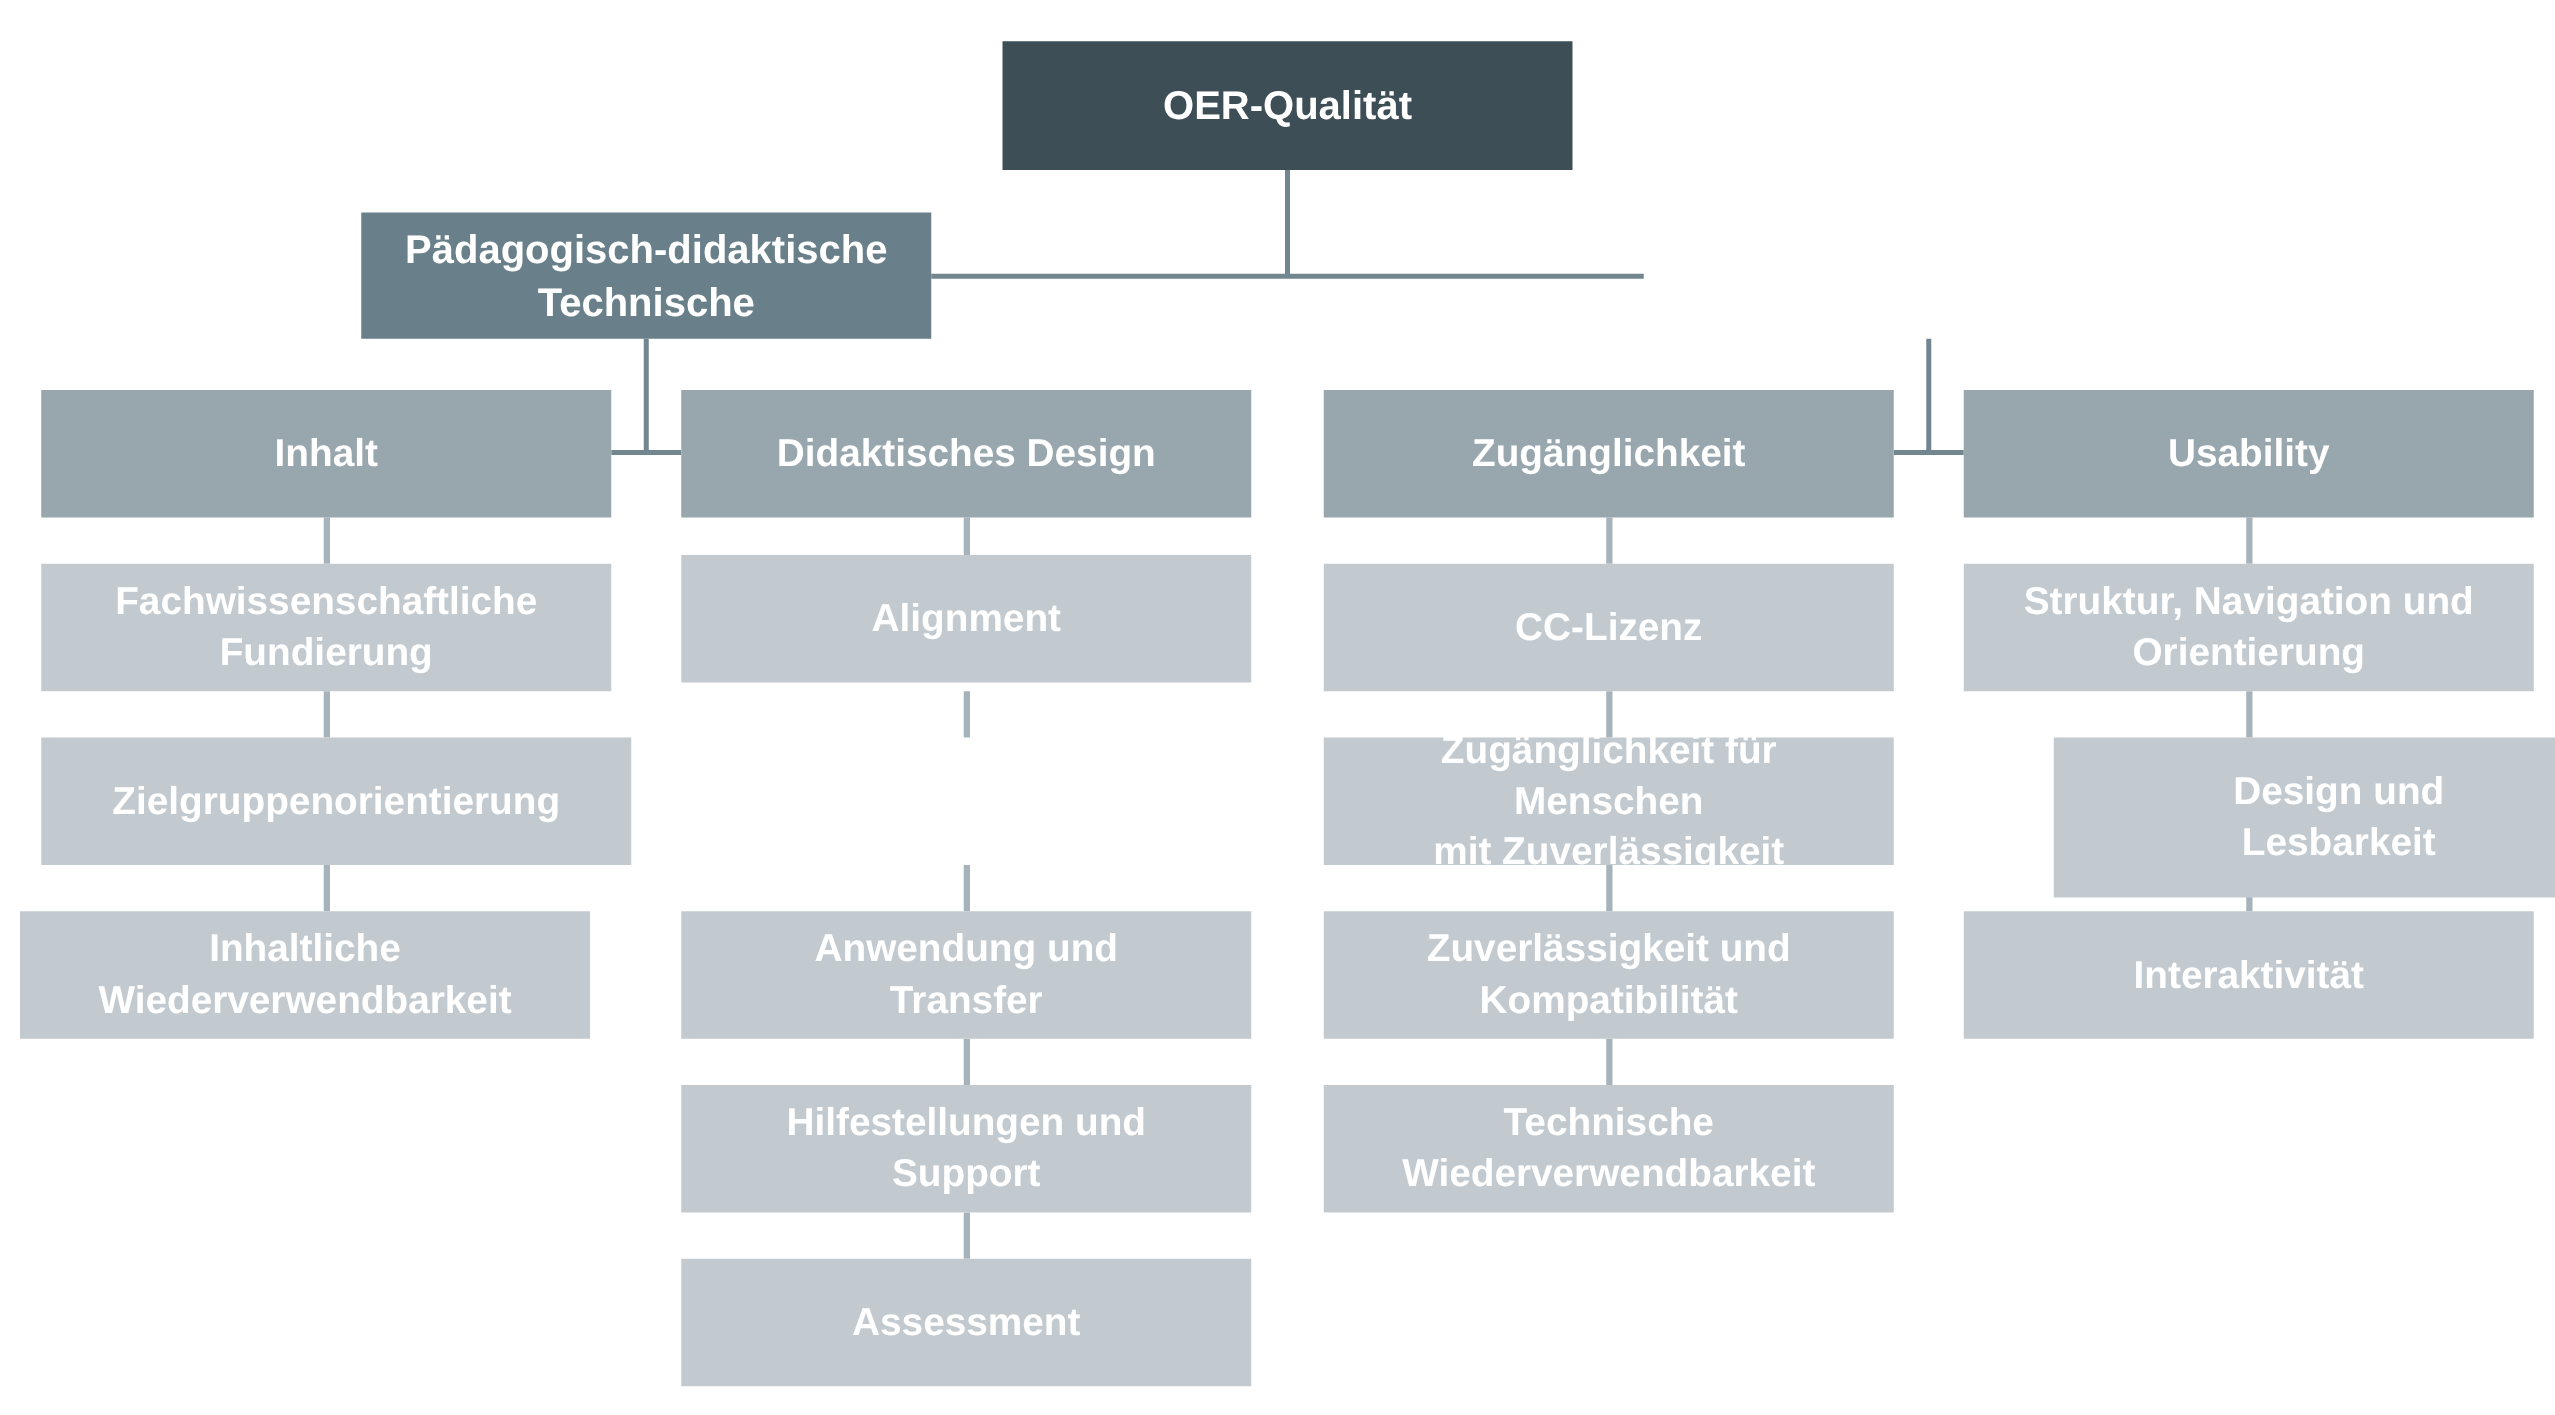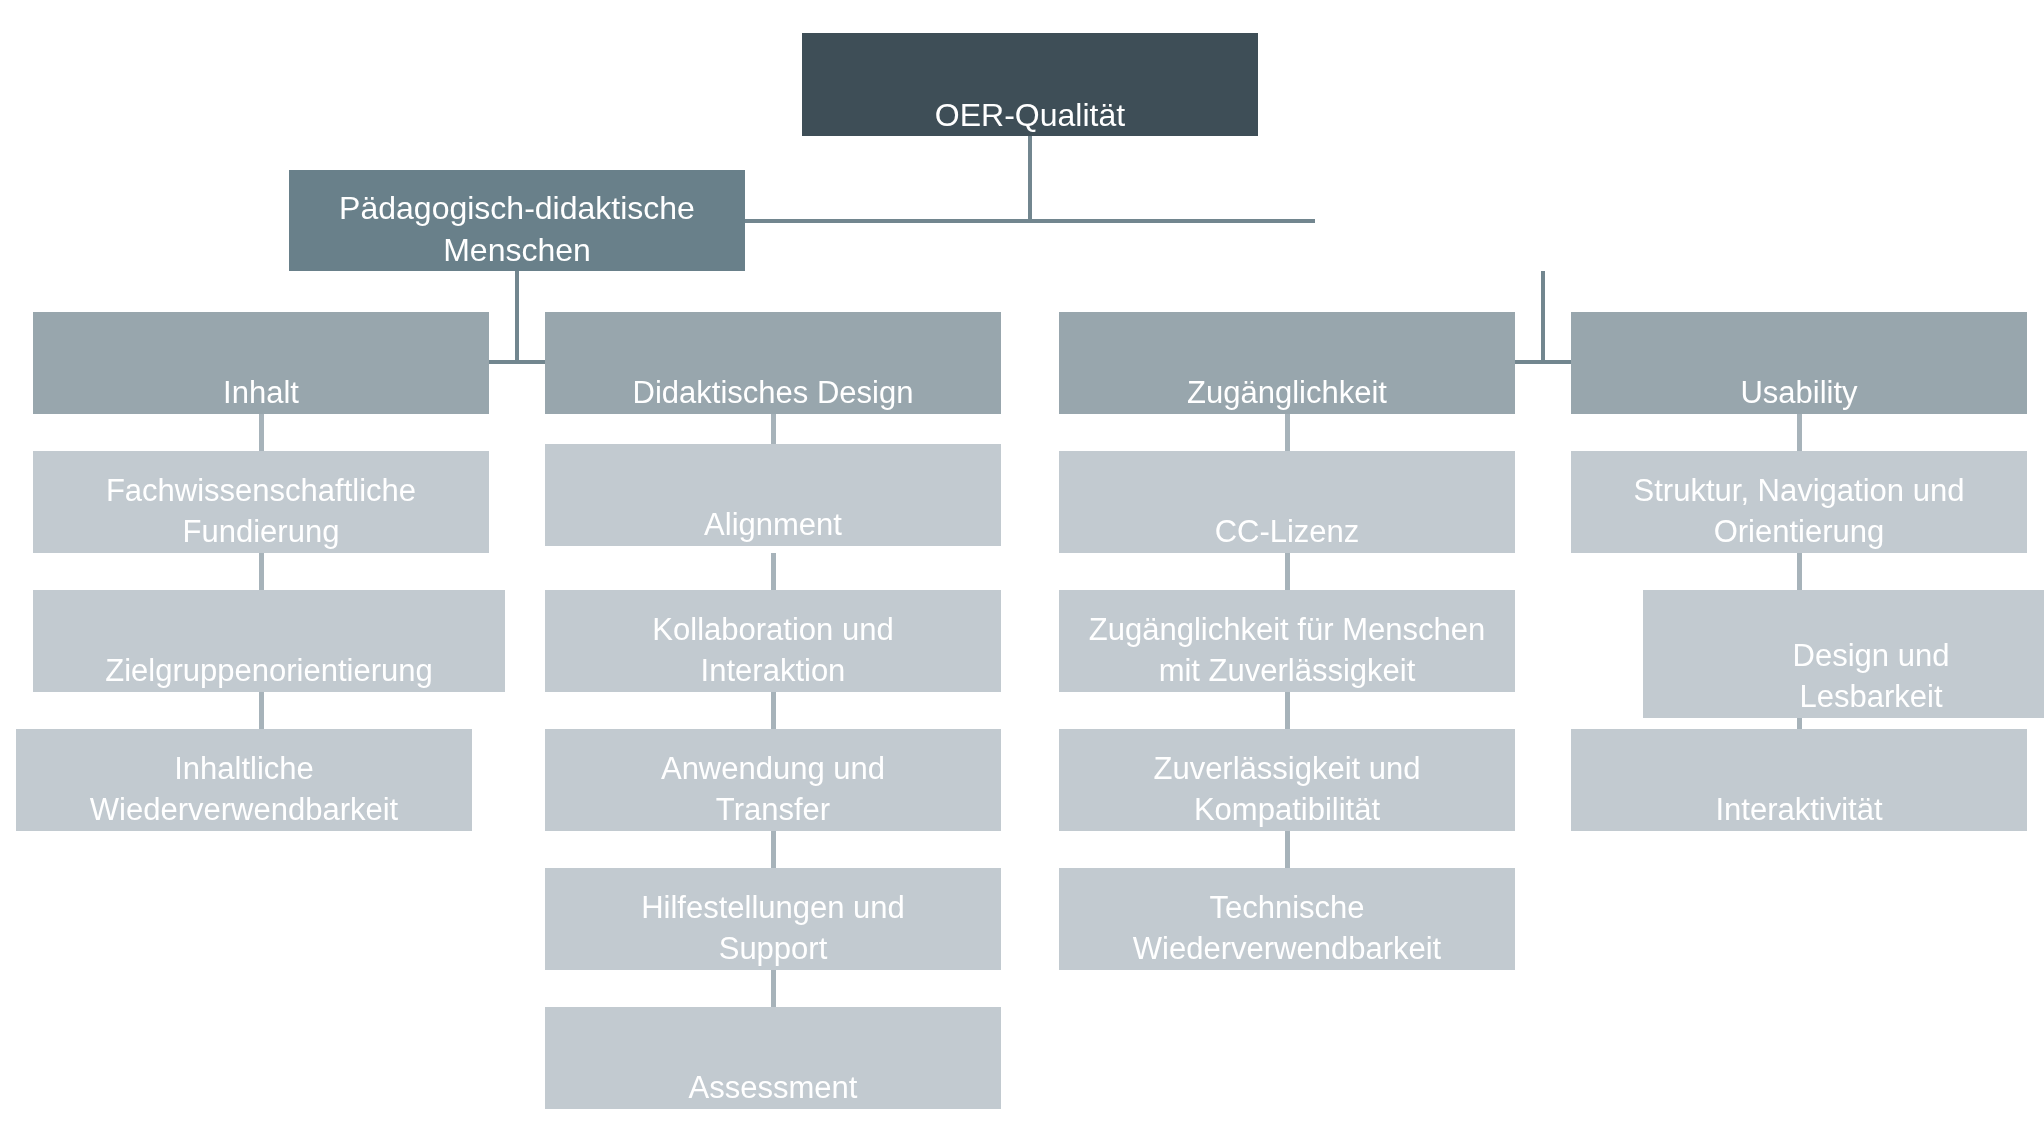--- a/index.html
+++ b/index.html
@@ -3,22 +3,22 @@
 <meta charset="utf-8">
 <style>
   :root{
     --root-bg:#3E4E57; --dimension-bg:#69808A; --category-bg:#98A6AD;
     --item-bg:#C2CAD0; --text:#FFFFFF; --connector-main:#72868F; --connector-item:#A7B3BA;
   }
   html,body{margin:0;padding:0;background:#fff;}
   body{width:2044px;height:1132px;overflow:hidden;
        font-family:"Liberation Sans","DejaVu Sans",sans-serif;}
   .canvas{position:relative;width:2044px;height:1132px;background:#fff;}
-  .node{position:absolute;display:flex;align-items:flex-end;justify-content:center;
-        text-align:center;color:var(--text);font-weight:400;box-sizing:border-box;}
+  .node{position:absolute;display:flex;align-items:center;justify-content:center;
+        text-align:center;color:var(--text);font-weight:700;box-sizing:border-box;}
   .node .lbl{white-space:pre-line;line-height:1.32;padding:0 14px;}
   .root-node{background:var(--root-bg);font-size:32px;}
   .dim-node{background:var(--dimension-bg);font-size:32px;}
   .cat-node{background:var(--category-bg);font-size:31px;}
   .item-node{background:var(--item-bg);font-size:31px;}
   .line{position:absolute;}
   .line.main{background:var(--connector-main);}
   .line.item{background:var(--connector-item);}
 </style>
 </head>
@@ -51,21 +51,21 @@
   <div class="line item" style="left:1797px;top:414px;width:5px;height:37px"></div>
   <div class="line item" style="left:1797px;top:553px;width:5px;height:37px"></div>
   <div class="line item" style="left:1797px;top:692px;width:5px;height:37px"></div>
 
   <div class="node root-node" style="left:802px;top:33px;width:456px;height:103px">
     <span class="lbl">OER-Qualität</span>
   </div>
 
   <div class="node dim-node" style="left:289px;top:170px;width:456px;height:101px">
     <span class="lbl">Pädagogisch-didaktische
-Menschen</span>
+Technische</span>
   </div>
 
   <div class="node cat-node" style="left:33px;top:312px;width:456px;height:102px">
     <span class="lbl">Inhalt</span>
   </div>
   <div class="node cat-node" style="left:545px;top:312px;width:456px;height:102px">
     <span class="lbl">Didaktisches Design</span>
   </div>
   <div class="node cat-node" style="left:1059px;top:312px;width:456px;height:102px">
     <span class="lbl">Zugänglichkeit</span>
@@ -81,24 +81,20 @@
   <div class="node item-node" style="left:33px;top:590px;width:472px;height:102px">
     <span class="lbl">Zielgruppenorientierung</span>
   </div>
   <div class="node item-node" style="left:16px;top:729px;width:456px;height:102px">
     <span class="lbl">Inhaltliche
 Wiederverwendbarkeit</span>
   </div>
 
   <div class="node item-node" style="left:545px;top:444px;width:456px;height:102px">
     <span class="lbl">Alignment</span>
-  </div>
-  <div class="node item-node" style="left:545px;top:590px;width:456px;height:102px">
-    <span class="lbl">Kollaboration und
-Interaktion</span>
   </div>
   <div class="node item-node" style="left:545px;top:729px;width:456px;height:102px">
     <span class="lbl">Anwendung und
 Transfer</span>
   </div>
   <div class="node item-node" style="left:545px;top:868px;width:456px;height:102px">
     <span class="lbl">Hilfestellungen und
 Support</span>
   </div>
   <div class="node item-node" style="left:545px;top:1007px;width:456px;height:102px">

